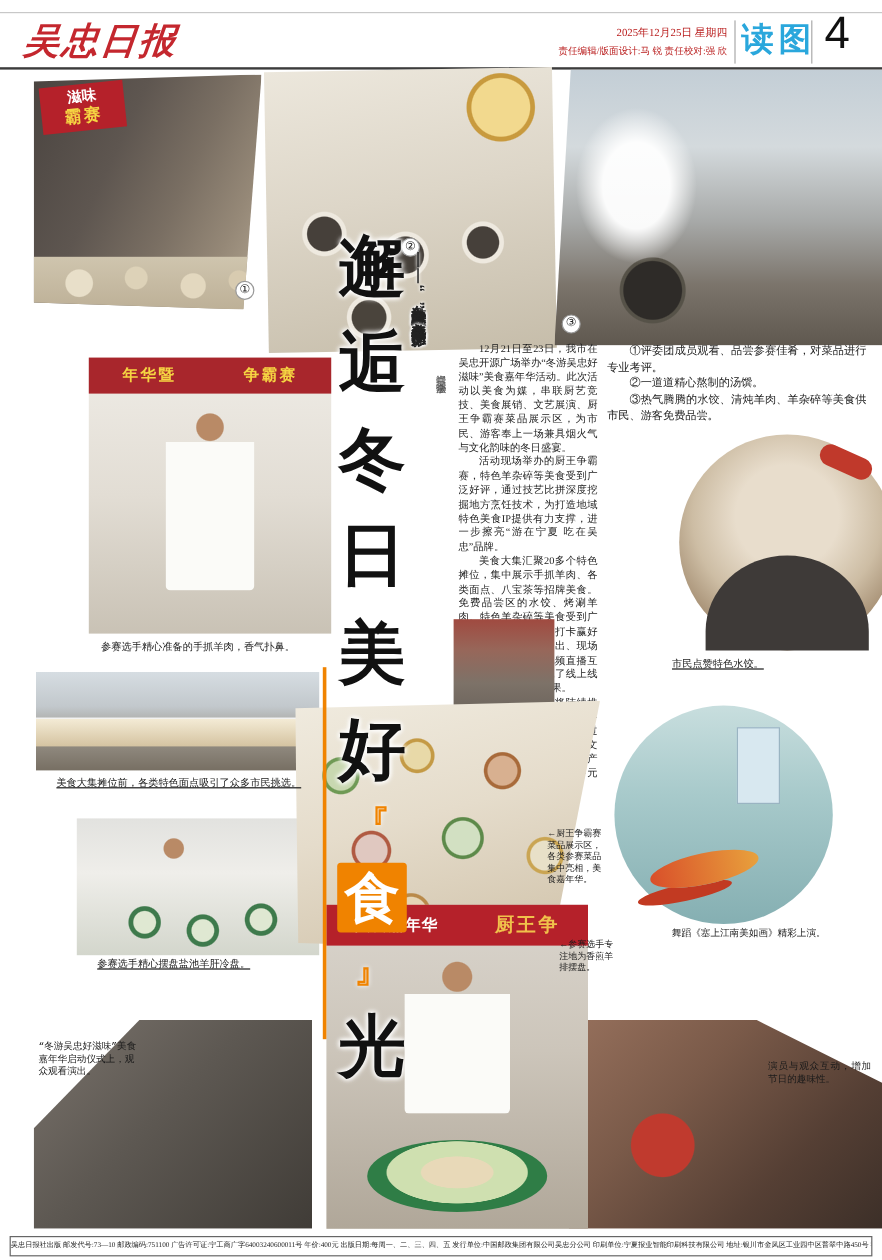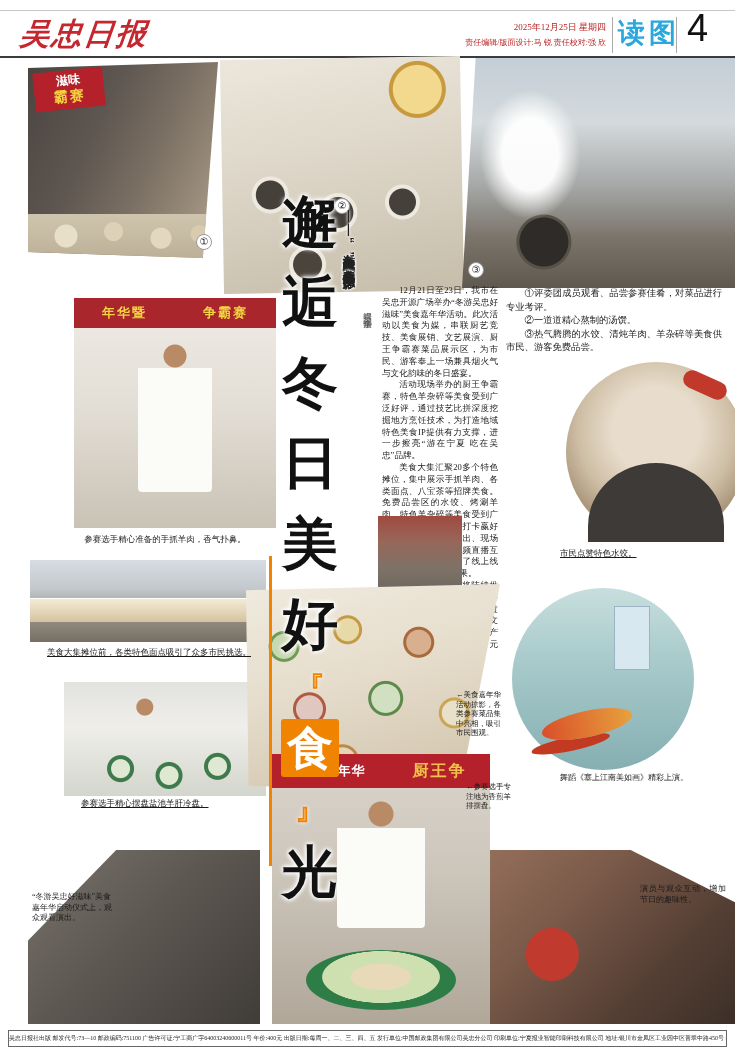--- a/index.html
+++ b/index.html
@@ -158,21 +158,21 @@
   .num-caps p{margin:0;text-indent:2em;}
 
   
   .cap{position:absolute;font-family:"Liberation Serif",serif;font-size:8.5px;line-height:11px;
     color:#1a1a1a;z-index:4;}
   .cap.center{text-align:center;}
   .cap.indent{text-indent:2em;text-align:justify;text-decoration:underline;}
   .cap-lamb{left:64px;top:534px;width:202px;}
   .cap-market{left:30px;top:647px;width:230px;}
   .cap-cold{left:64px;top:798px;width:202px;}
-  .cap-aud{left:32px;top:892px;width:84px;font-size:8px;line-height:10.5px;}
+  .cap-aud{left:32px;top:868px;width:84px;font-size:8px;line-height:10.5px;font-family:Liberation Mono, monospace;}
   .cap-dump{left:560px;top:548px;width:160px;text-decoration:underline;}
   .cap-mid{left:456px;top:690px;width:52px;font-size:7.5px;line-height:9.5px;}
   .cap-dance{left:560px;top:772px;width:172px;font-size:8px;}
   .cap-plate{left:466px;top:782px;width:50px;font-size:7.5px;line-height:9.5px;}
   .cap-perf{left:640px;top:884px;width:86px;font-size:8px;line-height:10.5px;text-align:justify;}
 
   .badge{position:absolute;width:14px;height:14px;border-radius:50%;background:#fff;
     border:1px solid #999;font-size:10px;line-height:14px;text-align:center;color:#222;z-index:7;}
   .b1{left:196px;top:234px;} .b2{left:334px;top:198px;} .b3{left:468px;top:262px;}
 
@@ -250,21 +250,21 @@
   </div>
 
   <div class="abs num-caps">
     <p>①评委团成员观看、品尝参赛佳肴，对菜品进行专业考评。</p>
     <p>②一道道精心熬制的汤馔。</p>
     <p>③热气腾腾的水饺、清炖羊肉、羊杂碎等美食供市民、游客免费品尝。</p>
   </div>
 
   <div class="ph ph-queue"></div>
   <div class="ph ph-foodspread"></div>
-  <div class="cap cap-mid">←美食嘉年华活动掠影，各类参赛菜品集中亮相，吸引市民围观。</div>
+  <div class="cap cap-mid">←厨王争霸赛菜品展示区，各类参赛菜品集中亮相，美食嘉年华。</div>
 
   <div class="ph ph-thumbs"></div>
   <div class="cap cap-dump">市民点赞特色水饺。</div>
 
   <div class="ph ph-dancers"></div>
   <div class="cap cap-dance">舞蹈《塞上江南美如画》精彩上演。</div>
 
   <div class="ph ph-chefplate">
     <div class="banner-j">
       <span class="w">美食嘉年华</span>

